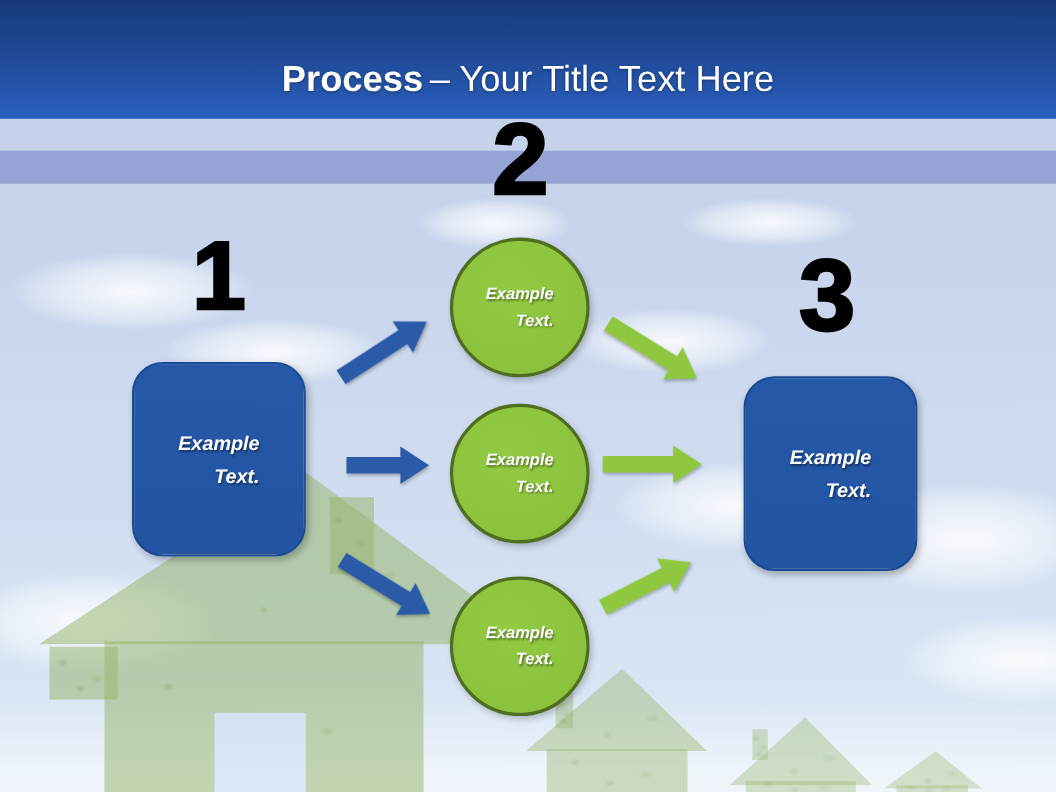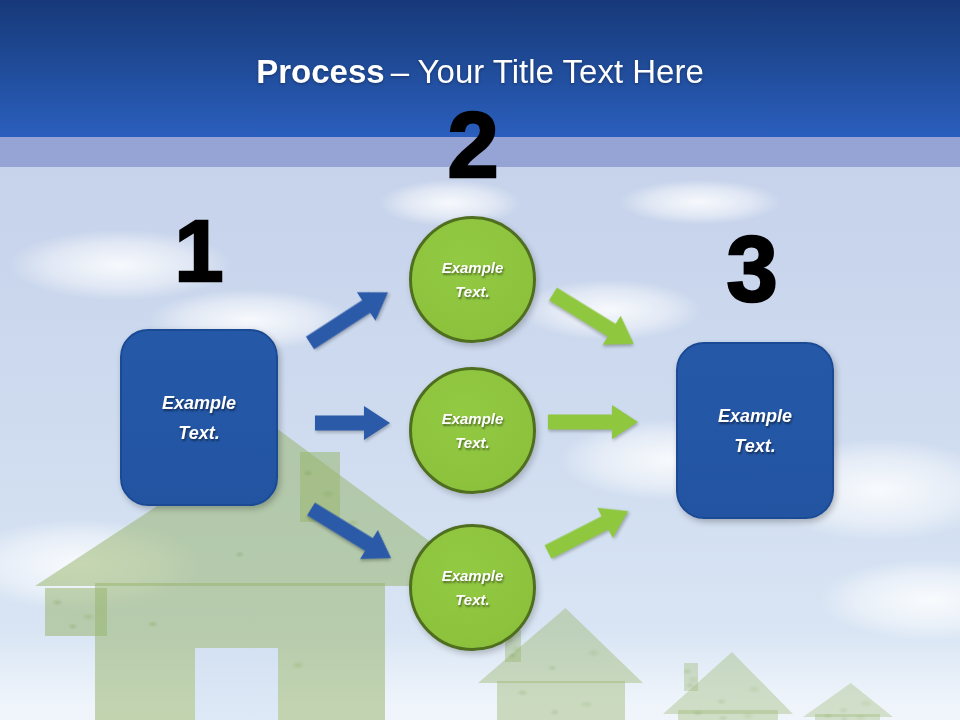--- a/index.html
+++ b/index.html
@@ -18,21 +18,21 @@
   .house-part{position:absolute;
     background:
       radial-gradient(8px 5px at 20% 30%, rgba(120,160,80,.35), rgba(120,160,80,0) 70%),
       radial-gradient(10px 6px at 70% 60%, rgba(130,170,90,.3), rgba(130,170,90,0) 70%),
       radial-gradient(7px 5px at 45% 80%, rgba(110,150,75,.3), rgba(110,150,75,0) 70%),
       rgba(151,180,108,.52);
   }
   .roof{clip-path:polygon(53% 0, 100% 100%, 0 100%);background-color:rgba(151,180,108,.52);}
   .door{position:absolute;background:linear-gradient(180deg,#d4e1f2,#dde9f6);}
   
-  .header{position:absolute;left:0;top:0;width:960px;height:137px;
+  .header{position:absolute;left:0;top:0;width:960px;height:108px;
     background:linear-gradient(180deg,#17397a 0%,#1f4a96 45%,#2b5fbe 100%);}
   .band{position:absolute;left:0;top:137px;width:960px;height:30px;background:#95a4d5;}
   .title{position:absolute;left:0;top:52px;width:960px;text-align:center;
     color:#fff;font-size:33px;line-height:40px;margin:0;font-weight:400;
     text-shadow:0 1px 3px rgba(0,0,0,.35);}
   .title .bold{font-weight:700;}
   .title .reg{font-weight:400;margin-left:6px;}
   
   .num{position:absolute;width:90px;text-align:center;color:#000;
     font-weight:700;z-index:5;
@@ -47,21 +47,21 @@
     display:flex;align-items:center;justify-content:center;
     box-shadow:2px 3px 6px rgba(0,0,0,.25);z-index:4;}
   .pbox.left{left:120px;top:329px;}
   .pbox.right{left:676px;top:342px;}
   .pcircle{position:absolute;left:409px;width:127px;height:127px;border-radius:50%;
     background:radial-gradient(circle at 42% 35%,#93ca44 0%,#8cc23c 70%,#86bb38 100%);
     border:3.5px solid #4f6e1f;box-sizing:border-box;
     display:flex;align-items:center;justify-content:center;
     box-shadow:2px 3px 6px rgba(0,0,0,.22);z-index:4;}
   .c1{top:216px;} .c2{top:367px;} .c3{top:524px;}
-  .shape-label{color:#fff;font-style:italic;font-weight:700;text-align:center;
+  .shape-label{color:#fff;font-style:italic;font-weight:700;text-align:right;
     text-shadow:1px 1.5px 2px rgba(0,0,0,.45);}
   .pbox .shape-label{font-size:18px;line-height:30px;}
   .pcircle .shape-label{font-size:15px;line-height:24px;}
   .shape-label span{display:block;}
   
   .arrows{position:absolute;left:0;top:0;z-index:3;}
   .arrow-blue{fill:#2b5aa9;}
   .arrow-green{fill:#8fc73e;}
   .arrows path{filter:drop-shadow(1px 2px 1.5px rgba(0,0,0,.25));}
 </style>

